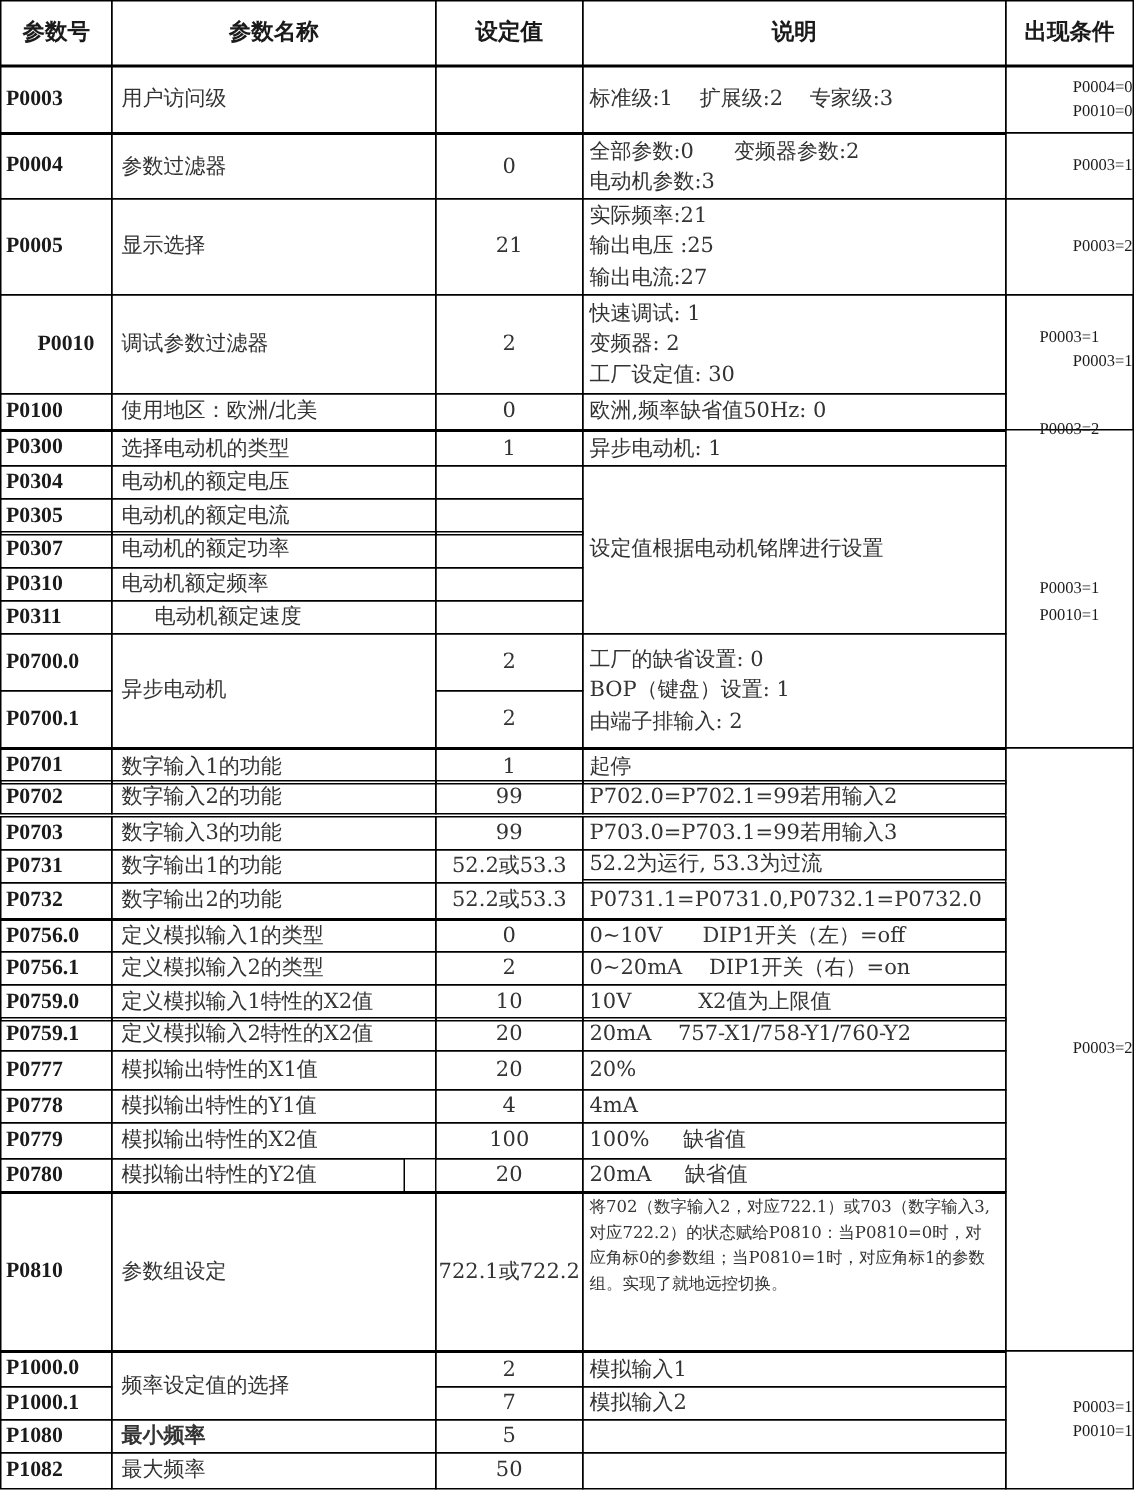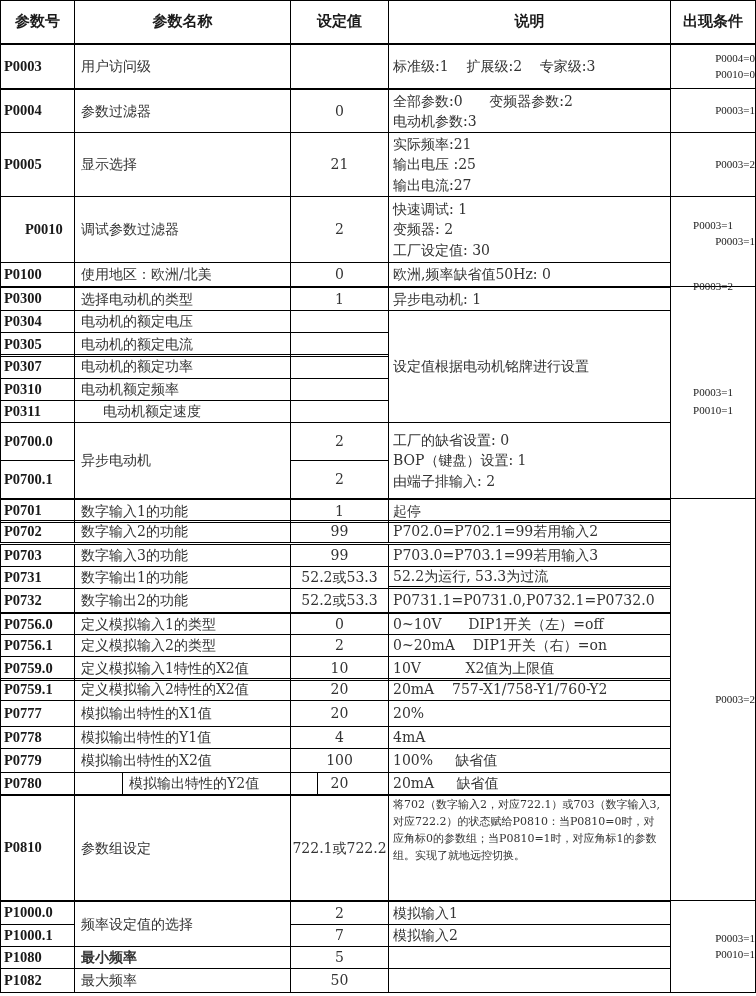--- a/index.html
+++ b/index.html
@@ -214,21 +214,21 @@
     </div>
     <div class="cell pid" style="left: 0px; top: 748px; width: 75px; height: 25px;">P0779</div>
     <div class="cell name" style="left: 74px; top: 748px; width: 217px; height: 25px;">模拟输出特性的X2值</div>
     <div class="cell val" style="left: 290px; top: 748px; width: 99px; height: 25px;">
       <div>100</div>
     </div>
     <div class="cell desc" style="left: 388px; top: 748px; width: 283px; height: 25px;">
       <div class="line">100%     缺省值</div>
     </div>
     <div class="cell pid" style="left: 0px; top: 772px; width: 75px; height: 23px;">P0780</div>
-    <div class="cell name" style="left: 74px; top: 772px; width: 196px; height: 23px; margin-left: 48px;">模拟输出特性的Y2值</div>
+    <div class="cell name" style="left: 74px; top: 772px; width: 196px; height: 23px;">模拟输出特性的Y2值</div>
     <div class="cell val" style="left: 290px; top: 772px; width: 99px; height: 23px;">
       <div>20</div>
     </div>
     <div class="cell desc" style="left: 388px; top: 772px; width: 283px; height: 23px;">
       <div class="line">20mA     缺省值</div>
     </div>
     <div class="cell pid thick-top" style="left: 0px; top: 794px; width: 75px; height: 107px;">P0810</div>
     <div class="cell name thick-top" style="left: 74px; top: 794px; width: 217px; height: 107px;">参数组设定</div>
     <div class="cell val thick-top" style="left: 290px; top: 794px; width: 99px; height: 107px;">
       <div>722.1或</div>

